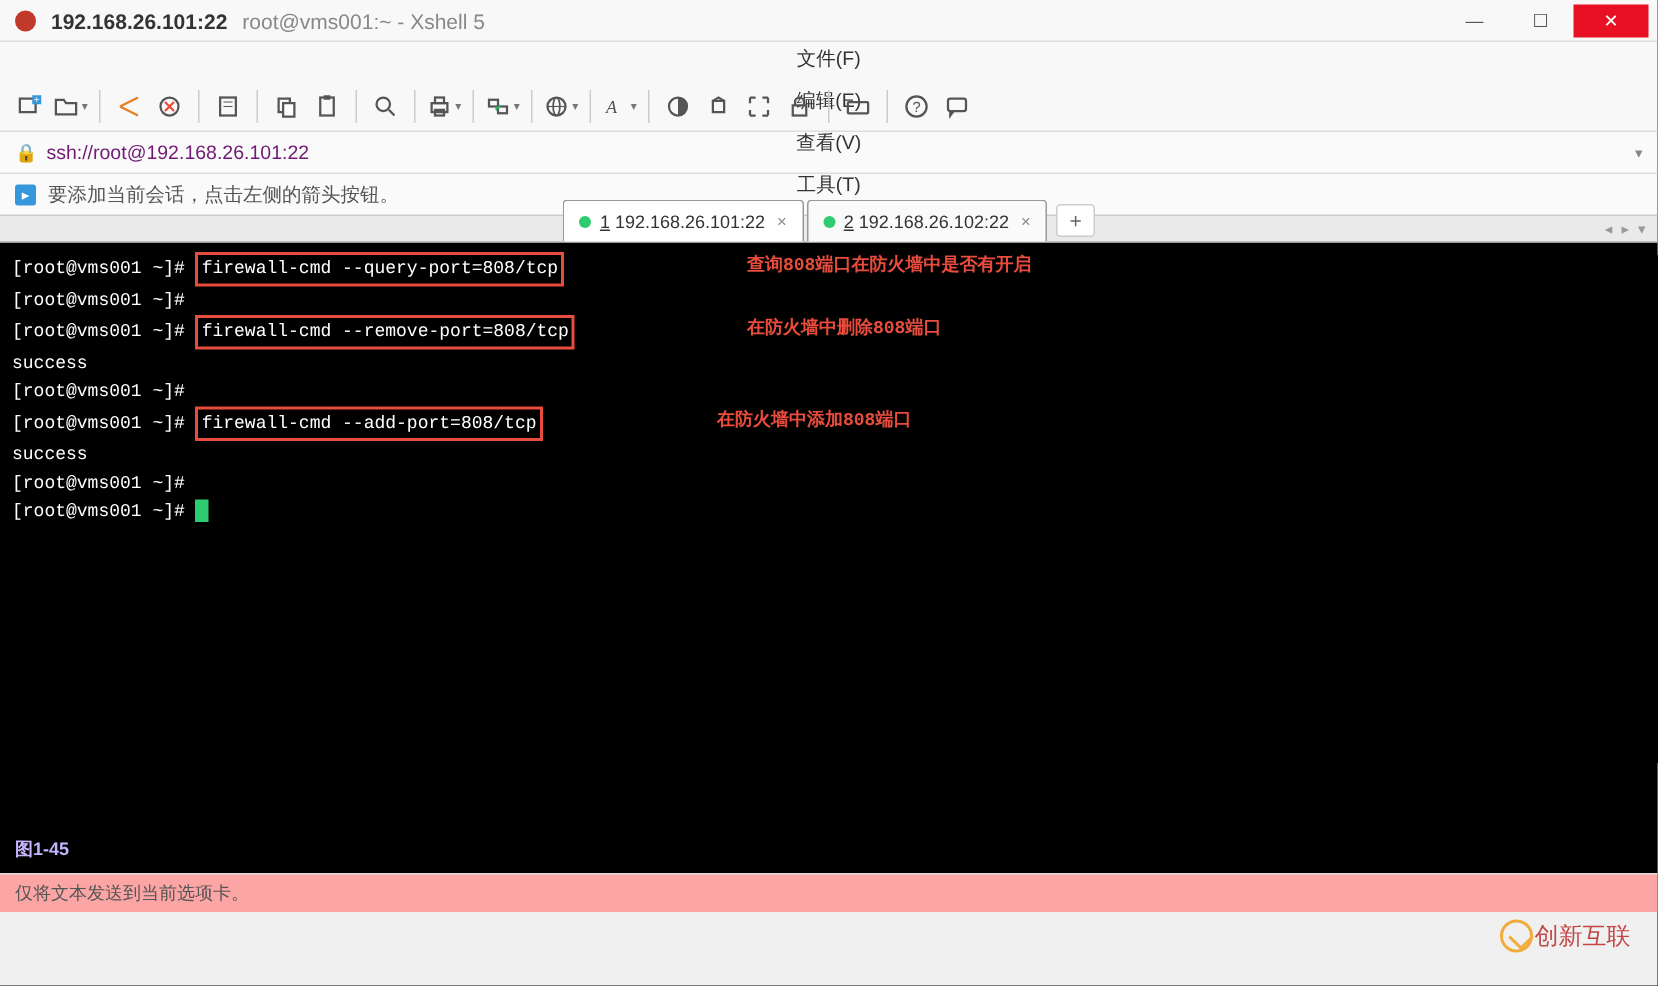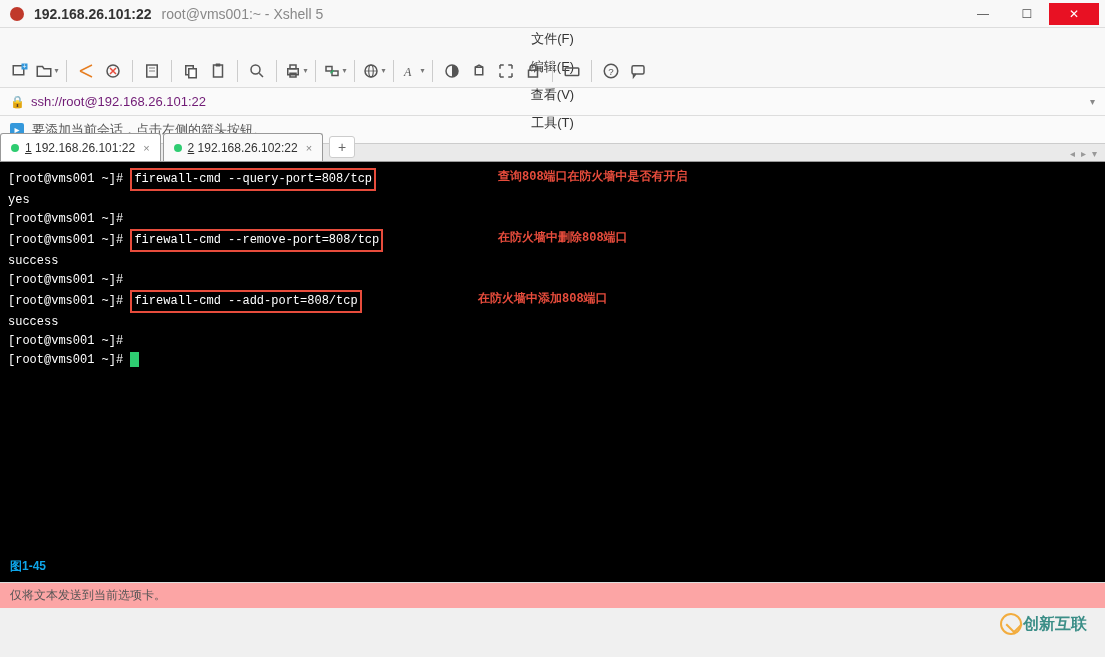--- a/index.html
+++ b/index.html
@@ -30,49 +30,49 @@
 .lock-icon { margin-right: 6px; color: #888; font-size: 12px; }
 .address-text { color: #701a75; flex: 1; }
 .addr-dd { color: #888; font-size: 10px; }
 
 
 .infobar { height: 28px; display: flex; align-items: center; padding: 0 10px; background: #fafafa; border-bottom: 1px solid #ccc; }
 .info-icon { width: 14px; height: 14px; background: #3498db; color: #fff; border-radius: 2px; font-size: 10px; display: flex; align-items: center; justify-content: center; margin-right: 8px; }
 .info-text { color: #555; }
 
 
-.tabbar { height: 18px; display: flex; align-items: flex-end; background: #eaeaea; border-bottom: 1px solid #999; position: relative; }
+.tabbar { height: 18px; display: flex; align-items: flex-end; background: #eaeaea; border-bottom: 1px solid #999; position: relative; justify-content: center; }
 .tab { height: 28px; display: flex; align-items: center; padding: 0 10px; border: 1px solid #999; border-bottom: none; background: #fafafa; margin-right: 2px; border-radius: 3px 3px 0 0; font-size: 12px; }
 .tab.active { background: #fff; }
 .tab-dot { width: 8px; height: 8px; border-radius: 50%; margin-right: 6px; }
 .tab-dot.green { background: #2ecc71; }
 .tab-label { color: #333; }
 .tab-label u { text-decoration: underline; }
 .tab-close { margin-left: 8px; color: #888; font-size: 11px; }
 .tab-add { width: 26px; height: 22px; border: 1px solid #ccc; background: #fff; display: flex; align-items: center; justify-content: center; border-radius: 3px; margin-left: 4px; margin-bottom: 3px; color: #666; font-size: 14px; }
 .tab-nav { position: absolute; right: 6px; display: flex; gap: 2px; align-items: center; }
 .tab-nav span { color: #999; font-size: 10px; padding: 2px; }
 
 
 .terminal { background: #000; color: #fff; font-family: "Consolas", "Courier New", monospace; font-size: 12px; padding: 6px 8px; height: 420px; overflow-y: auto; position: relative; line-height: 19px; }
 .term-line { white-space: pre; position: relative; }
 .prompt { color: #fff; }
 .cmd-box { border: 2px solid #e74c3c; padding: 0 2px; display: inline-block; }
 .annotation { color: #e74c3c; font-weight: bold; position: absolute; }
 .cursor { display: inline-block; width: 9px; height: 15px; background: #2ecc71; vertical-align: middle; }
-.fig-label { position: absolute; bottom: 6px; left: 10px; color: #0ea5e9; font-weight: bold; font-family: "Microsoft YaHei", sans-serif; }
+.fig-label { position: absolute; bottom: 6px; left: 10px; color: #c4b5fd; font-weight: bold; font-family: "Microsoft YaHei", sans-serif; }
 .terminal::-webkit-scrollbar { width: 16px; }
 .terminal::-webkit-scrollbar-track { background: #f0f0f0; }
 .terminal::-webkit-scrollbar-thumb { background: #ccc; }
 
 
 .statusbar { height: 26px; display: flex; align-items: center; padding: 0 10px; background: #fca5a5; border-top: 1px solid #ddd; color: #555; font-size: 12px; justify-content: space-between; }
 
 
-.watermark { position: absolute; right: 18px; bottom: 22px; font-size: 16px; color: #0f766e; opacity: 0.8; display: flex; align-items: center; gap: 1px; font-weight: bold; }
+.watermark { position: absolute; right: 18px; bottom: 22px; font-size: 16px; color: #b91c1c; opacity: 0.8; display: flex; align-items: center; gap: 1px; }
 .wm-logo { width: 22px; height: 22px; border: 2px solid #f39c12; border-radius: 50%; position: relative; }
 .wm-logo::after { content: ""; position: absolute; width: 10px; height: 10px; border-left: 2px solid #f39c12; border-bottom: 2px solid #f39c12; transform: rotate(-45deg); top: 4px; left: 6px; }
 </style>
 </head>
 <body>
 
 <div class="titlebar">
   <div class="app-icon"></div>
   <span class="title-ip">192.168.26.101:22</span>
   <span class="title-rest">root@vms001:~ - Xshell 5</span>
@@ -254,21 +254,20 @@
   <div class="tab-add">+</div>
   <div class="tab-nav">
     <span>◂</span>
     <span>▸</span>
     <span>▾</span>
   </div>
 </div>
 
 <div class="terminal">
   <div class="term-line"><span class="prompt">[root@vms001 ~]# </span><span class="cmd-box">firewall-cmd --query-port=808/tcp</span><span class="annotation" style="left:490px">查询808端口在防火墙中是否有开启</span></div>
-  <div class="term-line">yes</div>
   <div class="term-line"><span class="prompt">[root@vms001 ~]# </span></div>
   <div class="term-line"><span class="prompt">[root@vms001 ~]# </span><span class="cmd-box">firewall-cmd --remove-port=808/tcp</span><span class="annotation" style="left:490px">在防火墙中删除808端口</span></div>
   <div class="term-line">success</div>
   <div class="term-line"><span class="prompt">[root@vms001 ~]# </span></div>
   <div class="term-line"><span class="prompt">[root@vms001 ~]# </span><span class="cmd-box">firewall-cmd --add-port=808/tcp</span><span class="annotation" style="left:470px">在防火墙中添加808端口</span></div>
   <div class="term-line">success</div>
   <div class="term-line"><span class="prompt">[root@vms001 ~]# </span></div>
   <div class="term-line"><span class="prompt">[root@vms001 ~]# </span><span class="cursor"></span></div>
   <div class="fig-label">图1-45</div>
 </div>

